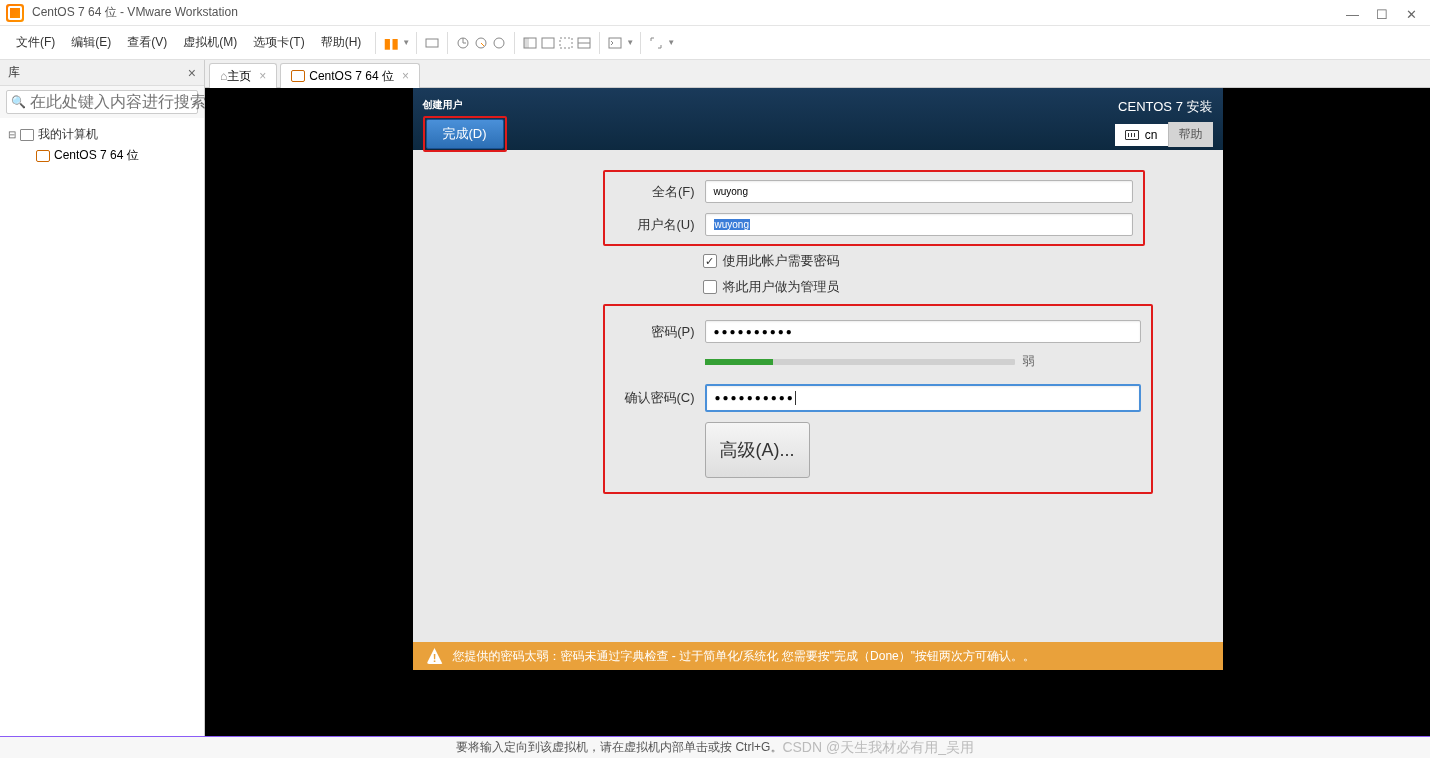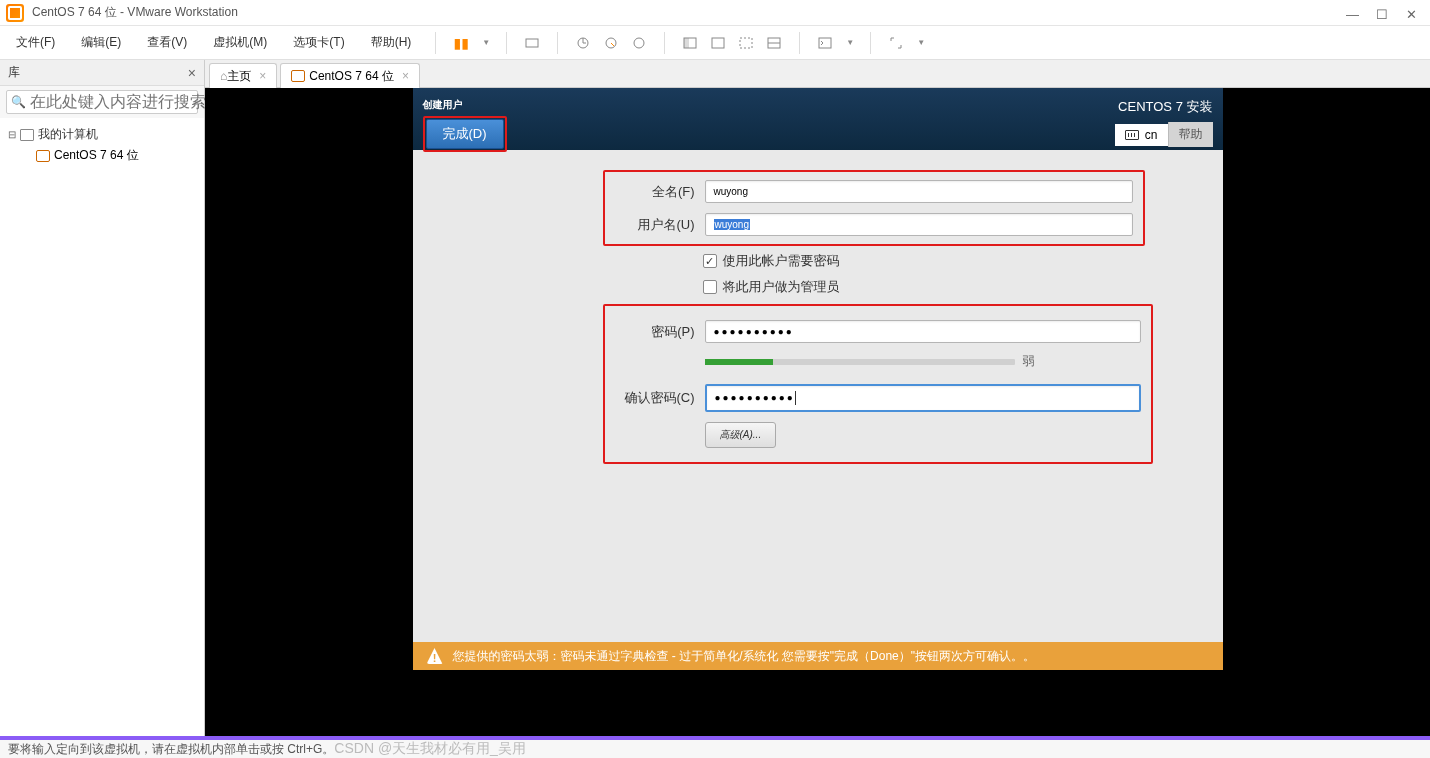--- a/index.html
+++ b/index.html
@@ -7,21 +7,21 @@
     
     
     .titlebar { height: 26px; display: flex; align-items: center; padding: 0 6px; background: #fff; border-bottom: 1px solid #e5e5e5; }
     .titlebar-icon { width: 18px; height: 18px; background: linear-gradient(135deg, #ff7b00, #ff9500); border-radius: 3px; margin-right: 8px; display: flex; align-items: center; justify-content: center; }
     .titlebar-icon::after { content: ""; width: 10px; height: 10px; border: 2px solid #fff; border-radius: 2px; }
     .titlebar-text { flex: 1; color: #555; font-size: 12px; }
     .window-controls { display: flex; gap: 18px; padding-right: 6px; }
     .window-controls span { width: 12px; height: 12px; display: inline-block; color: #666; font-size: 13px; cursor: pointer; }
     
     
-    .menubar { height: 34px; display: flex; align-items: center; padding: 0 8px; gap: 10px; border-bottom: 1px solid #e0e0e0; }
+    .menubar { height: 34px; display: flex; align-items: center; padding: 0 8px; gap: 0; border-bottom: 1px solid #e0e0e0; }
     .menubar-item { padding: 3px 8px; color: #333; cursor: pointer; font-size: 12px; }
     .menubar-sep { width: 1px; height: 22px; background: #ddd; margin: 0 6px; }
     .toolbar-icon { width: 18px; height: 18px; display: inline-flex; align-items: center; justify-content: center; color: #888; cursor: pointer; }
     .pause-icon { color: #ff8800; font-size: 14px; }
     .dropdown-arrow { font-size: 8px; color: #888; margin-left: 2px; }
     
     
     .main-layout { display: flex; height: calc(100% - 60px - 22px); }
     
     
@@ -80,29 +80,29 @@
     .hint-text { font-size: 12px; color: #666; margin-left: 90px; margin-bottom: 10px; }
     .hint-label { font-weight: bold; color: #444; }
     .checkbox-row { display: flex; align-items: center; margin-left: 90px; margin-bottom: 8px; font-size: 13px; color: #333; }
     .checkbox { width: 14px; height: 14px; border: 1px solid #888; background: #fff; margin-right: 6px; display: inline-flex; align-items: center; justify-content: center; font-size: 11px; border-radius: 2px; }
     .checkbox.checked::after { content: "✓"; color: #333; }
     .pw-section { border: 2px solid #e01b1b; border-radius: 2px; padding: 14px 10px 14px 10px; }
     .strength-row { display: flex; align-items: center; margin-left: 90px; margin-bottom: 14px; gap: 8px; }
     .strength-bar { width: 310px; height: 6px; background: #d0d0d0; border-radius: 1px; position: relative; }
     .strength-fill { position: absolute; left: 0; top: 0; height: 100%; width: 22%; background: #35a035; }
     .strength-label { font-size: 12px; color: #666; }
-    .advanced-btn { margin-left: 90px; background: linear-gradient(180deg, #f5f5f5, #dedede); border: 1px solid #aaa; padding: 5px 14px; font-size: 10px; cursor: pointer; border-radius: 3px; color: #333; font-style: italic; }
+    .advanced-btn { margin-left: 90px; background: linear-gradient(180deg, #f5f5f5, #dedede); border: 1px solid #aaa; padding: 15px 14px; font-size: 18px; cursor: pointer; border-radius: 3px; color: #333; }
     
     
     .warning-bar { position: absolute; left: 0; right: 0; bottom: 32px; height: 28px; background: #e9a13b; color: #fff; display: flex; align-items: center; padding: 0 14px; font-size: 12px; }
     .warn-icon { width: 16px; height: 16px; margin-right: 10px; display: inline-flex; align-items: center; justify-content: center; background: #fff; color: #e9a13b; border-radius: 2px; font-weight: bold; font-size: 11px; clip-path: polygon(50% 0, 100% 100%, 0 100%); }
     .warn-icon span { transform: translateY(2px); }
     
     
-    .statusbar { position: absolute; bottom: 0; left: 0; right: 0; height: 22px; background: #f7f7f7; border-top: 4px solid #8b5cf6; display: flex; align-items: center; padding: 0 8px; font-size: 12px; color: #555; justify-content: flex-start; }
+    .statusbar { position: absolute; bottom: 0; left: 0; right: 0; height: 22px; background: #f7f7f7; border-top: 1px solid #8b5cf6; display: flex; align-items: center; padding: 0 8px; font-size: 12px; color: #555; justify-content: center; }
     .watermark { color: #bbb; font-size: 14px; }
     
     .cursor-blink { display: inline-block; width: 1px; height: 14px; background: #333; vertical-align: middle; }
   </style>
 </head>
 <body>
 
 <div class="titlebar">
   <div class="titlebar-icon"></div>
   <div class="titlebar-text">CentOS 7 64 位 - VMware Workstation</div>

